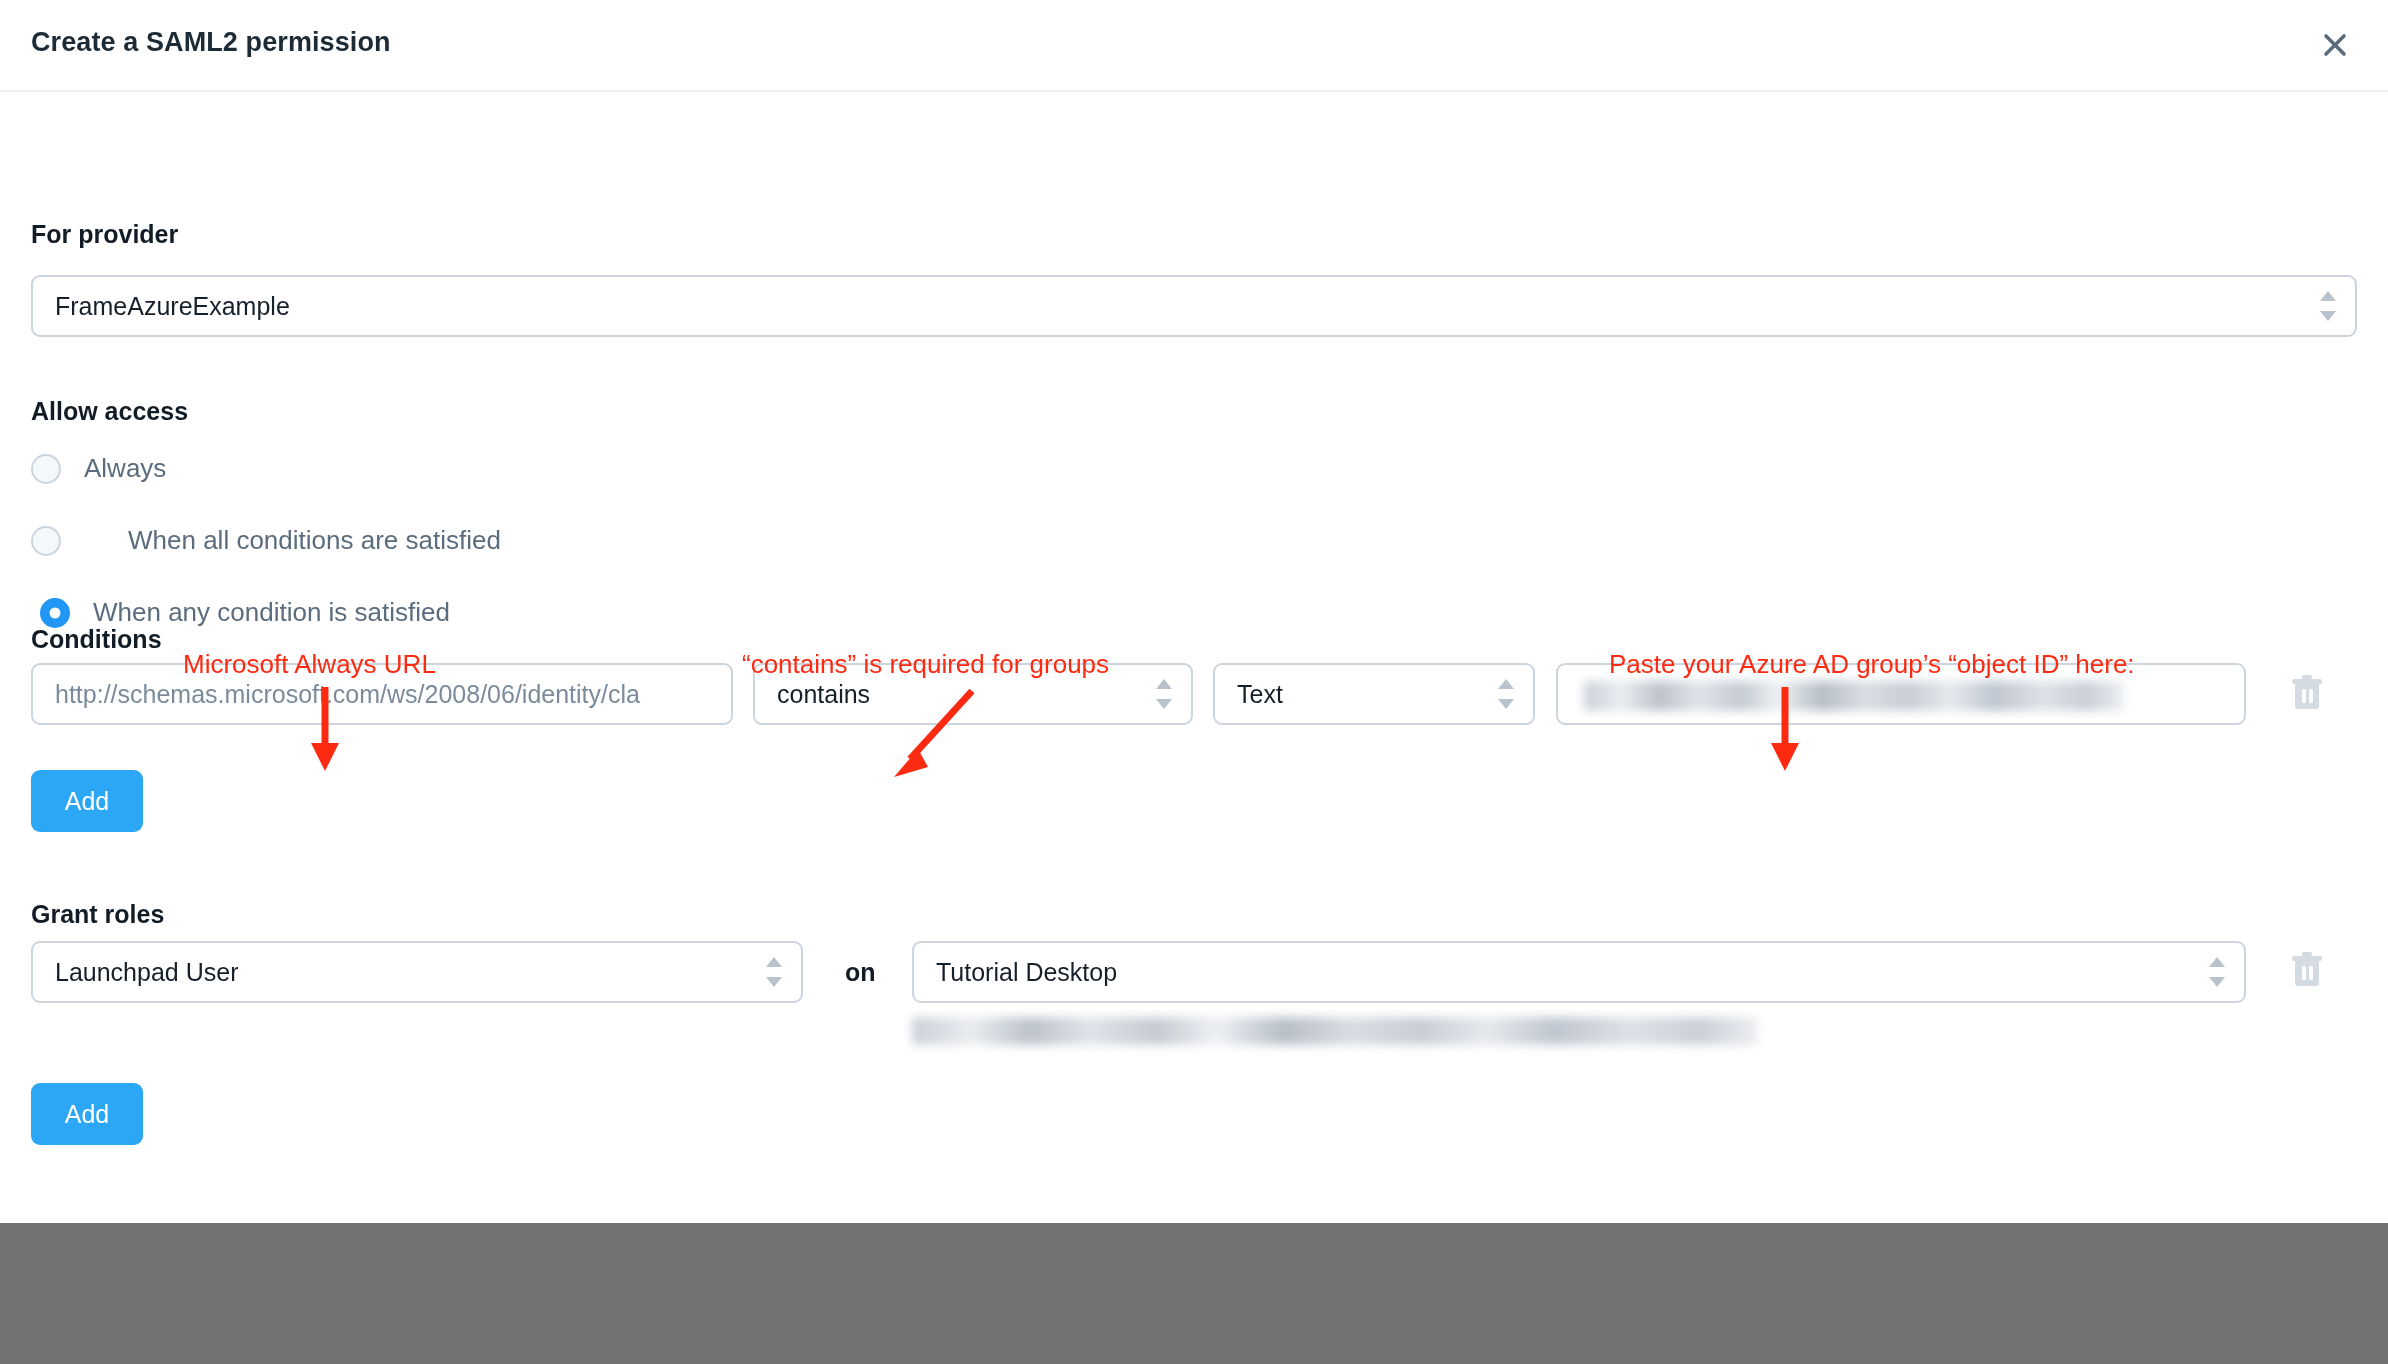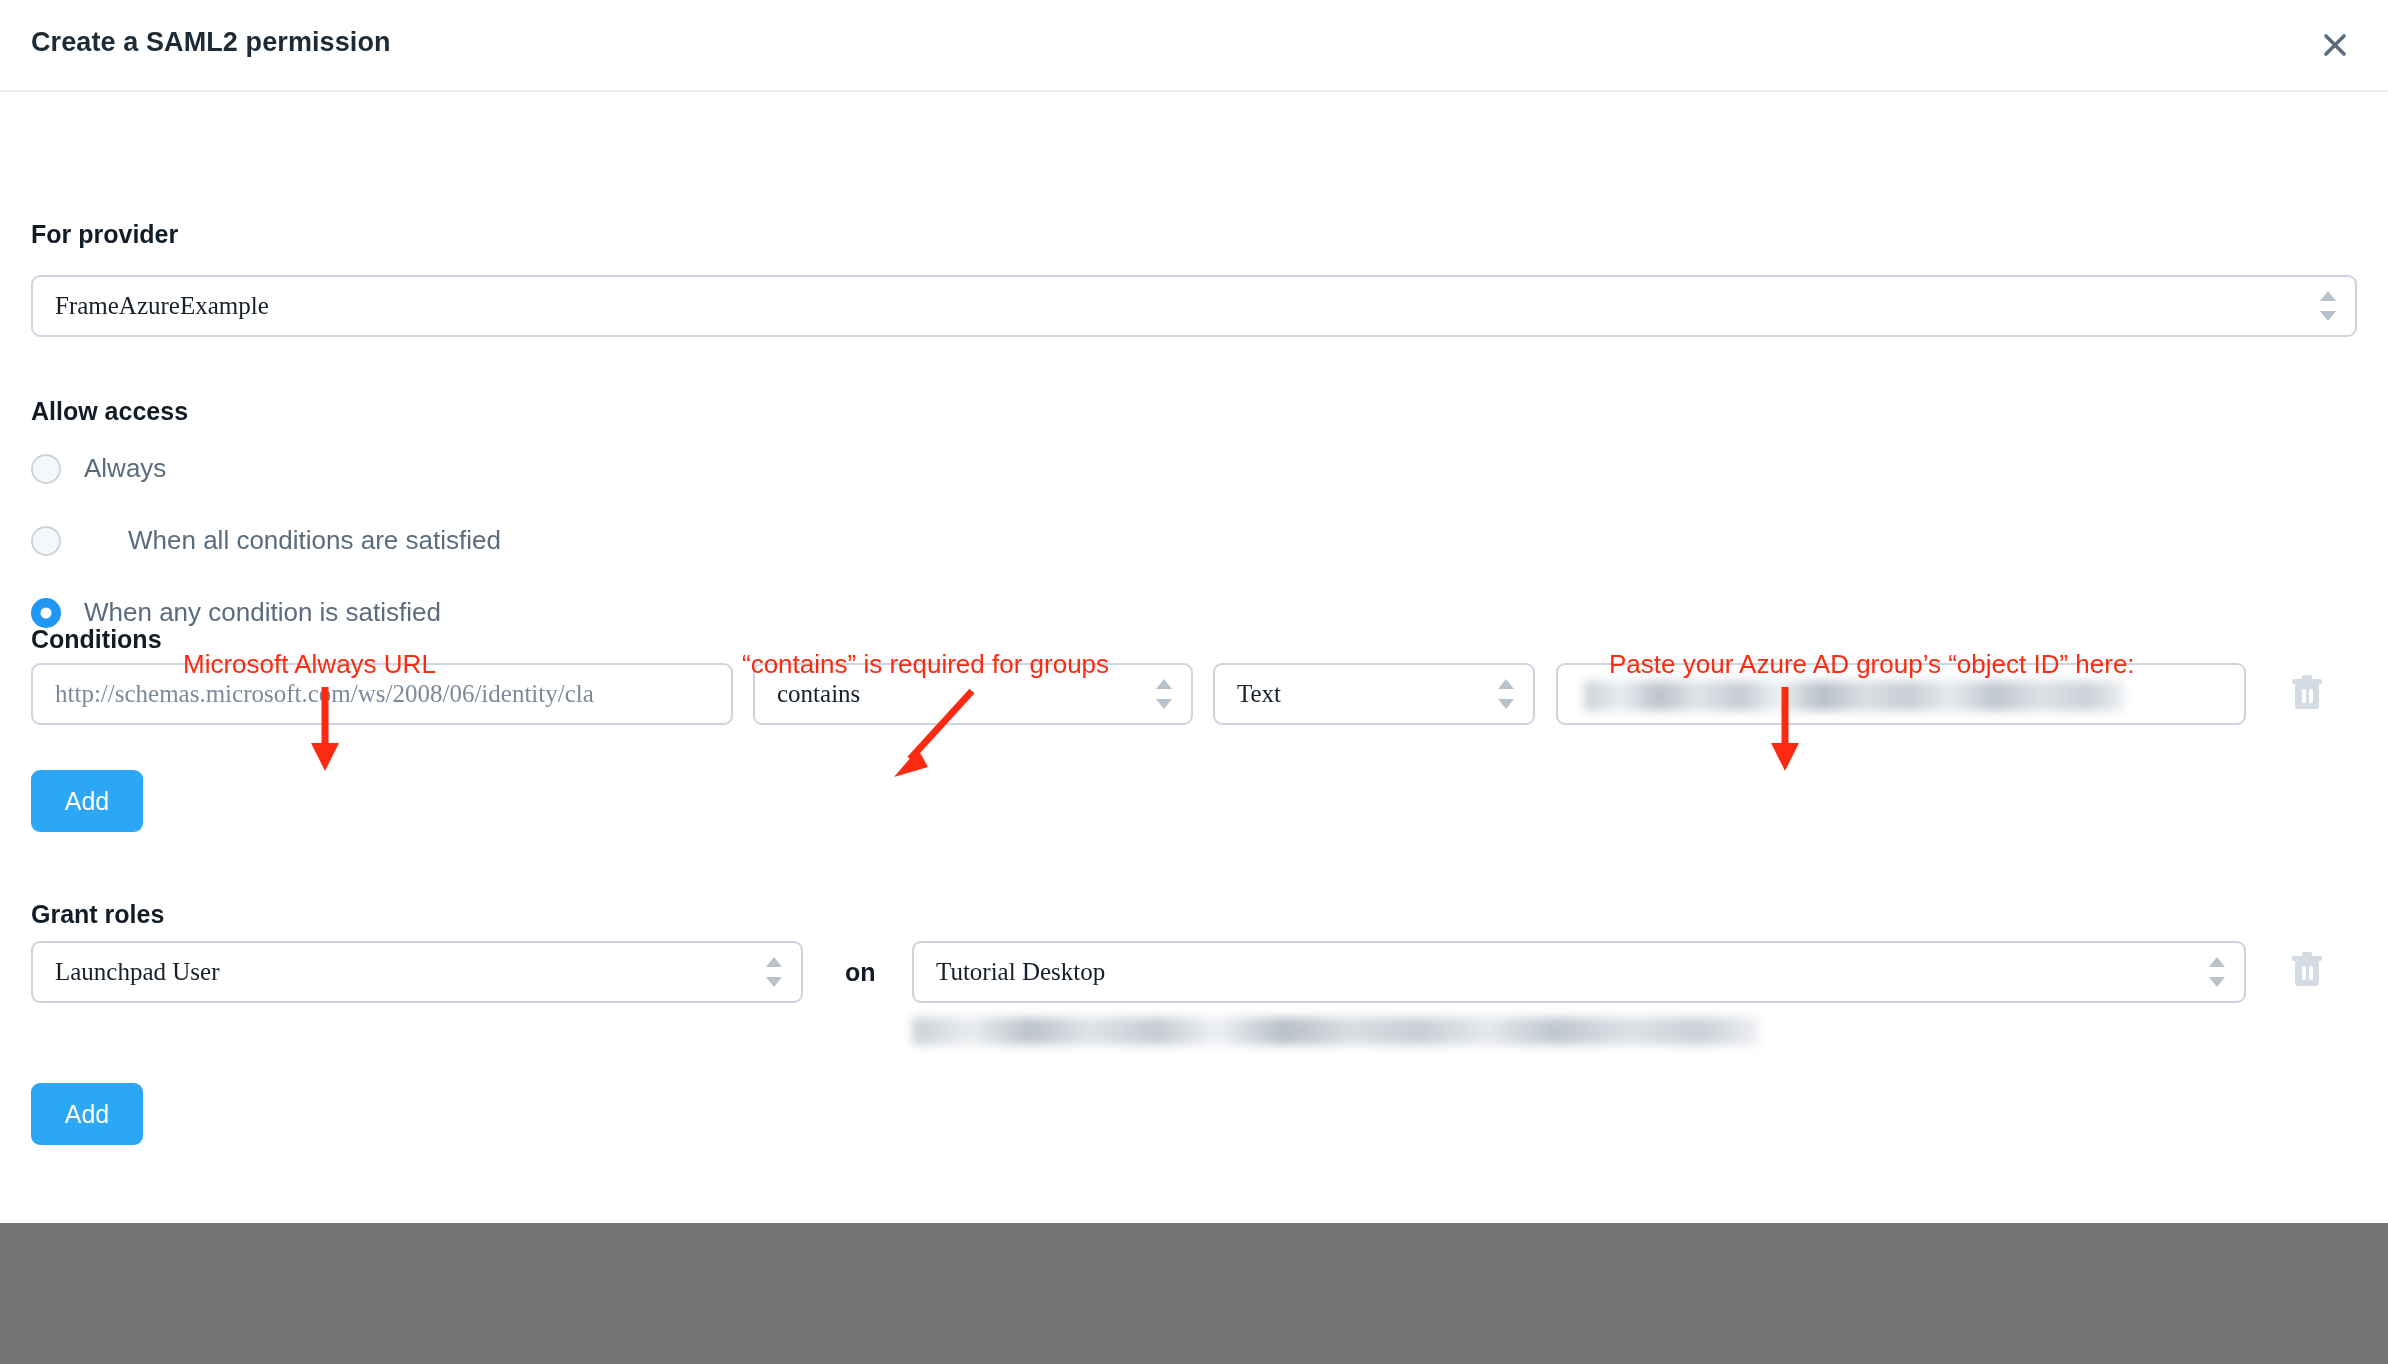--- a/index.html
+++ b/index.html
@@ -63,21 +63,21 @@
     border: 2px solid #ccd4dd;
     border-radius: 9px;
     display: flex;
     align-items: center;
     font-size: 25px;
     color: #16202b;
     padding: 0 22px;
     cursor: pointer;
   }
   .ctrl.textfield { cursor: text; }
-  .ctrl .val { white-space: nowrap; overflow: hidden; font-family: Liberation Serif, serif; }
+  .ctrl .val { white-space: nowrap; overflow: hidden; }
   .ctrl .val.muted { color: #7b8b9c; }
 
   .stepper {
     position: absolute;
     right: 18px; top: 50%;
     transform: translateY(-50%);
     width: 18px; height: 30px;
     display: flex; flex-direction: column;
     align-items: center; justify-content: space-between;
     cursor: pointer;
@@ -222,21 +222,21 @@
     <div class="radio-row" style="left:31px; top:361px;">
       <span class="radio"></span>
       <span class="radio-label">Always</span>
     </div>
 
     <div class="radio-row" style="left:31px; top:433px;gap:44px;">
       <span class="radio"></span>
       <span class="radio-label">When all conditions are satisfied</span>
     </div>
 
-    <div class="radio-row" style="left:31px; top:505px;">
+    <div class="radio-row" style="left:40px; top:505px;">
       <span class="radio checked"></span>
       <span class="radio-label">When any condition is satisfied</span>
     </div>
 
     <div class="section-label" style="left:31px; top:533px;">Conditions</div>
 
     <div class="ctrl textfield" style="left:31px; top:571px; width:702px; height:62px;">
       <span class="val muted">http://schemas.microsoft.com/ws/2008/06/identity/cla</span>
     </div>
 

